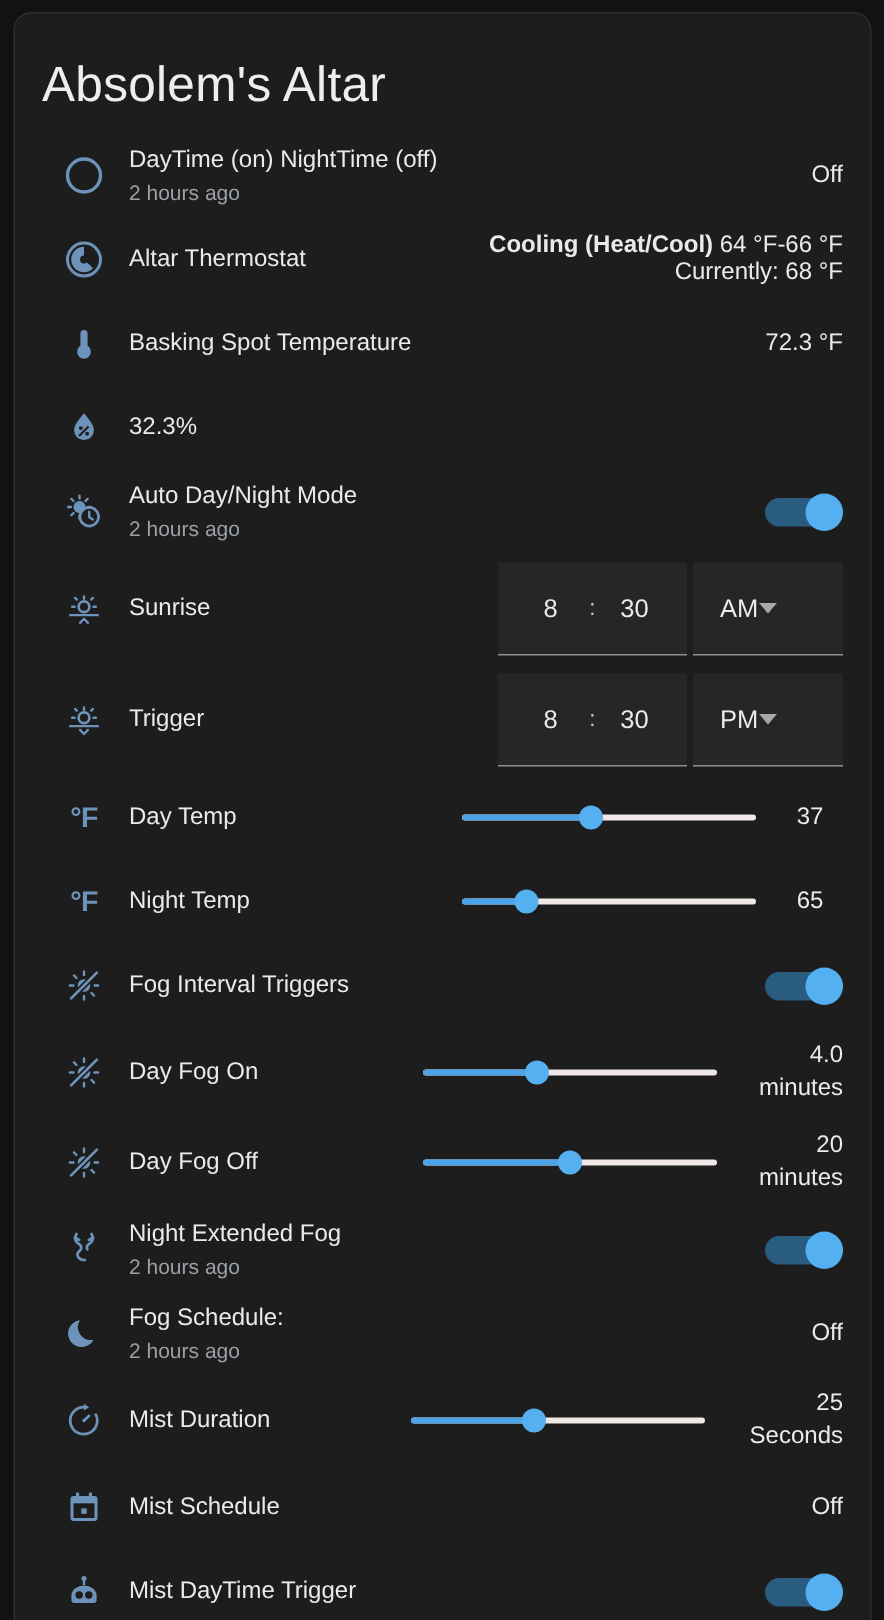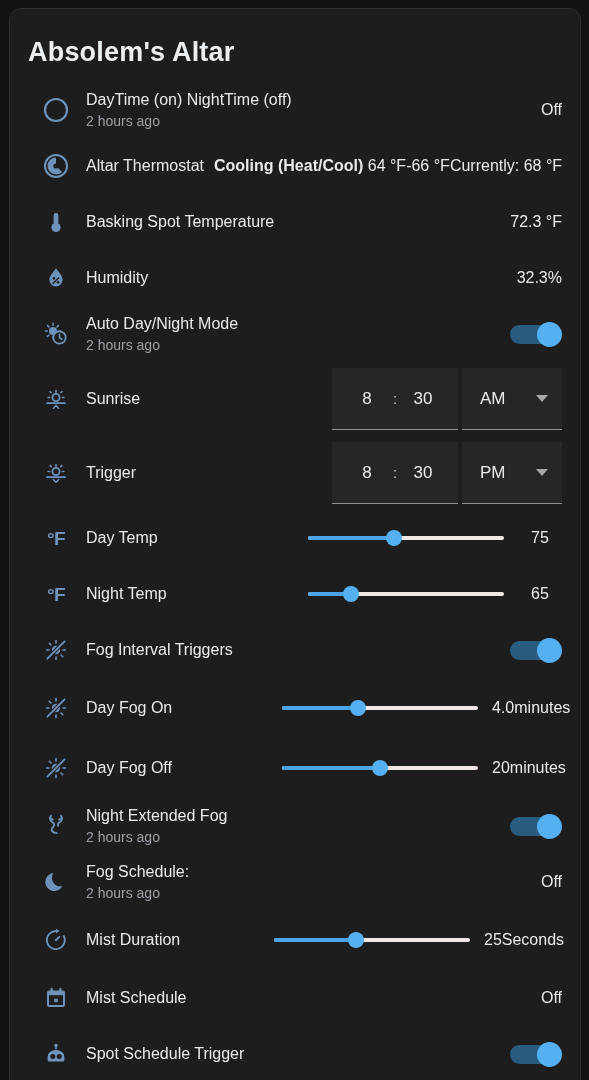--- a/index.html
+++ b/index.html
@@ -14,22 +14,22 @@
     left: 9px; top: 8px;
     width: 572px;
     min-height: 1090px;
     background: #1d1d1d;
     border: 1px solid #2e2e2e;
     border-radius: 12px;
     overflow: hidden;
   }
   .card-title {
     color: #eceff1;
-    font-size: 27px;
-    font-weight: 700;
+    font-size: 33px;
+    font-weight: 400;
     padding: 28px 0 0 18px;
     letter-spacing: 0.2px;
   }
   .rows { padding: 14px 0 0 0; }
 
   .row {
     display: flex;
     align-items: center;
     min-height: 56px;
     padding: 0 18px 0 16px;
@@ -79,21 +79,21 @@
   .spacer { flex: 1 1 auto; }
 
   .val {
     color: #e8eaed;
     font-size: 16px;
     text-align: center;
     white-space: nowrap;
     flex: 0 0 auto;
   }
   .val .bold { font-weight: 700; }
-  .val-stack { display: flex; flex-direction: row; align-items: flex-end; }
+  .val-stack { display: flex; flex-direction: column; align-items: flex-end; }
   .val-unit {
     color: #e8eaed;
     font-size: 16px;
     text-align: right;
     line-height: 1.35;
     white-space: nowrap;
   }
 
   
   .toggle {
@@ -145,21 +145,21 @@
   .time-group { display: flex; align-items: center; flex: 0 0 auto; }
   .field {
     background: #262626;
     border-bottom: 1px solid #8e8e8e;
     height: 62px;
     display: flex;
     align-items: center;
     justify-content: center;
   }
   .field.hm { width: 126px; gap: 0; }
-  .field.ampm { width: 100px; justify-content: space-between; padding: 0 14px 0 18px; margin-left: 4px; }
+  .field.ampm { width: 100px; justify-content: flex-start; padding: 0 14px 0 18px; margin-left: 4px; }
   .num {
     color: #e8eaed;
     font-size: 17px;
     width: 42px;
     text-align: center;
   }
   .colon { color: #c7c7c7; font-size: 15px; width: 14px; text-align: center; }
   .ampm-text { color: #e8eaed; font-size: 17px; }
   .caret {
     width: 0; height: 0;
@@ -221,23 +221,20 @@
     </div>
 
     <div class="row">
       <div class="icon-cell">
         <svg width="26" height="26" viewBox="0 0 26 26">
           <path d="M13 3.5c-4.2 5-6.6 8.2-6.6 11.3A6.6 6.6 0 0 0 13 21.4a6.6 6.6 0 0 0 6.6-6.6c0-3.1-2.4-6.3-6.6-11.3z" fill="#6e93bb"></path>
           <circle cx="10.9" cy="13.4" r="1.3" fill="#1d1d1d"></circle>
           <circle cx="15.1" cy="17.2" r="1.3" fill="#1d1d1d"></circle>
           <path d="M16 12.4l-6.3 6.3" stroke="#1d1d1d" stroke-width="1.4"></path>
         </svg>
-      </div>
-      <div class="label-cell grow">
-        <div class="lbl">Humidity</div>
       </div>
       <div class="val">32.3%</div>
     </div>
 
     <div class="row">
       <div class="icon-cell">
         <svg width="26" height="26" viewBox="0 0 26 26">
           <circle cx="10" cy="10" r="4" fill="#6e93bb"></circle>
           <g stroke="#6e93bb" stroke-width="1.6" stroke-linecap="round">
             <path d="M10 2.4v1.9M10 15.7v1.9M2.4 10h1.9M15.7 10h1.9M4.6 4.6l1.4 1.4M14 14l1.4 1.4M15.4 4.6L14 6M6 14l-1.4 1.4"></path>
@@ -318,21 +315,21 @@
       </div>
       <div class="label-cell">
         <div class="lbl">Day Temp</div>
       </div>
       <div class="spacer"></div>
       <div class="slider">
         <div class="rail"></div>
         <div class="fill" style="width:44%"></div>
         <div class="knob" style="left:44%"></div>
       </div>
-      <div class="val" style="width:44px">75</div>
+      <div class="val" style="width:44px">37</div>
     </div>
 
     <div class="row">
       <div class="icon-cell">
         <span class="degf">°F</span>
       </div>
       <div class="label-cell">
         <div class="lbl">Night Temp</div>
       </div>
       <div class="spacer"></div>
@@ -492,21 +489,21 @@
       <div class="icon-cell">
         <svg width="26" height="26" viewBox="0 0 26 26">
           <circle cx="13" cy="4.4" r="1.7" fill="#6e93bb"></circle>
           <path d="M13 6v2.6" stroke="#6e93bb" stroke-width="1.6"></path>
           <path d="M4.6 15.6a8.4 6.6 0 0 1 16.8 0v3.4a1.6 1.6 0 0 1-1.6 1.6H6.2a1.6 1.6 0 0 1-1.6-1.6z" fill="#6e93bb"></path>
           <circle cx="9.8" cy="15.4" r="2.5" fill="#1d1d1d"></circle>
           <circle cx="16.2" cy="15.4" r="2.5" fill="#1d1d1d"></circle>
         </svg>
       </div>
       <div class="label-cell grow">
-        <div class="lbl">Spot Schedule Trigger</div>
+        <div class="lbl">Mist DayTime Trigger</div>
       </div>
       <div class="toggle">
         <div class="track"></div>
         <div class="thumb"></div>
       </div>
     </div>
 
   </div>
 </div>
 

